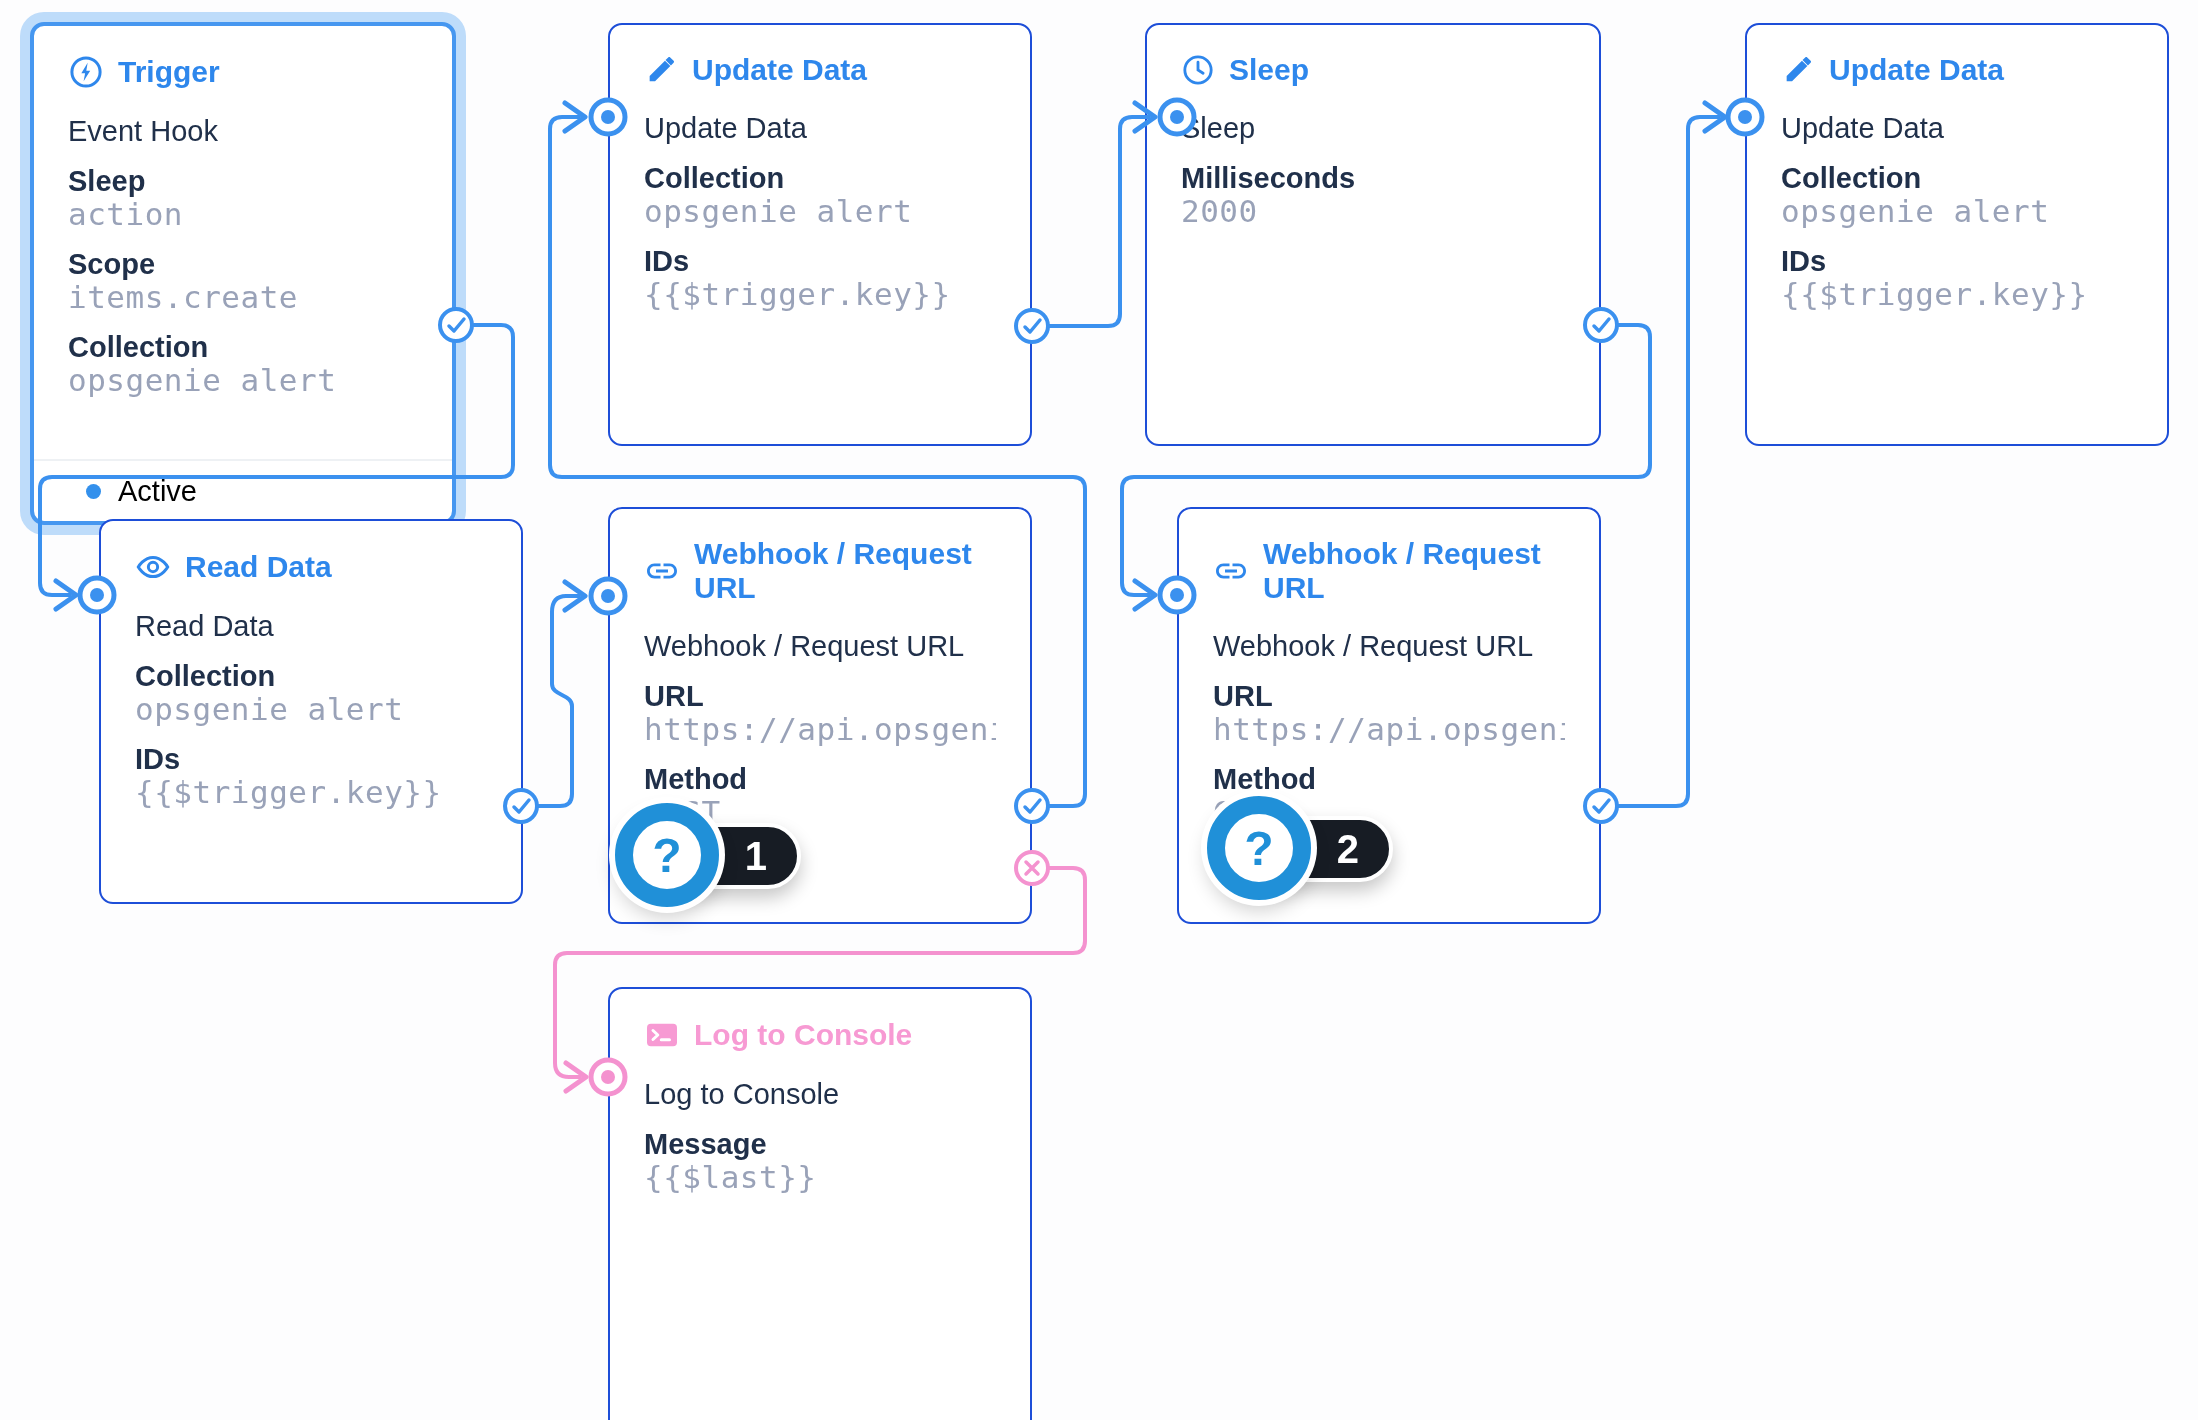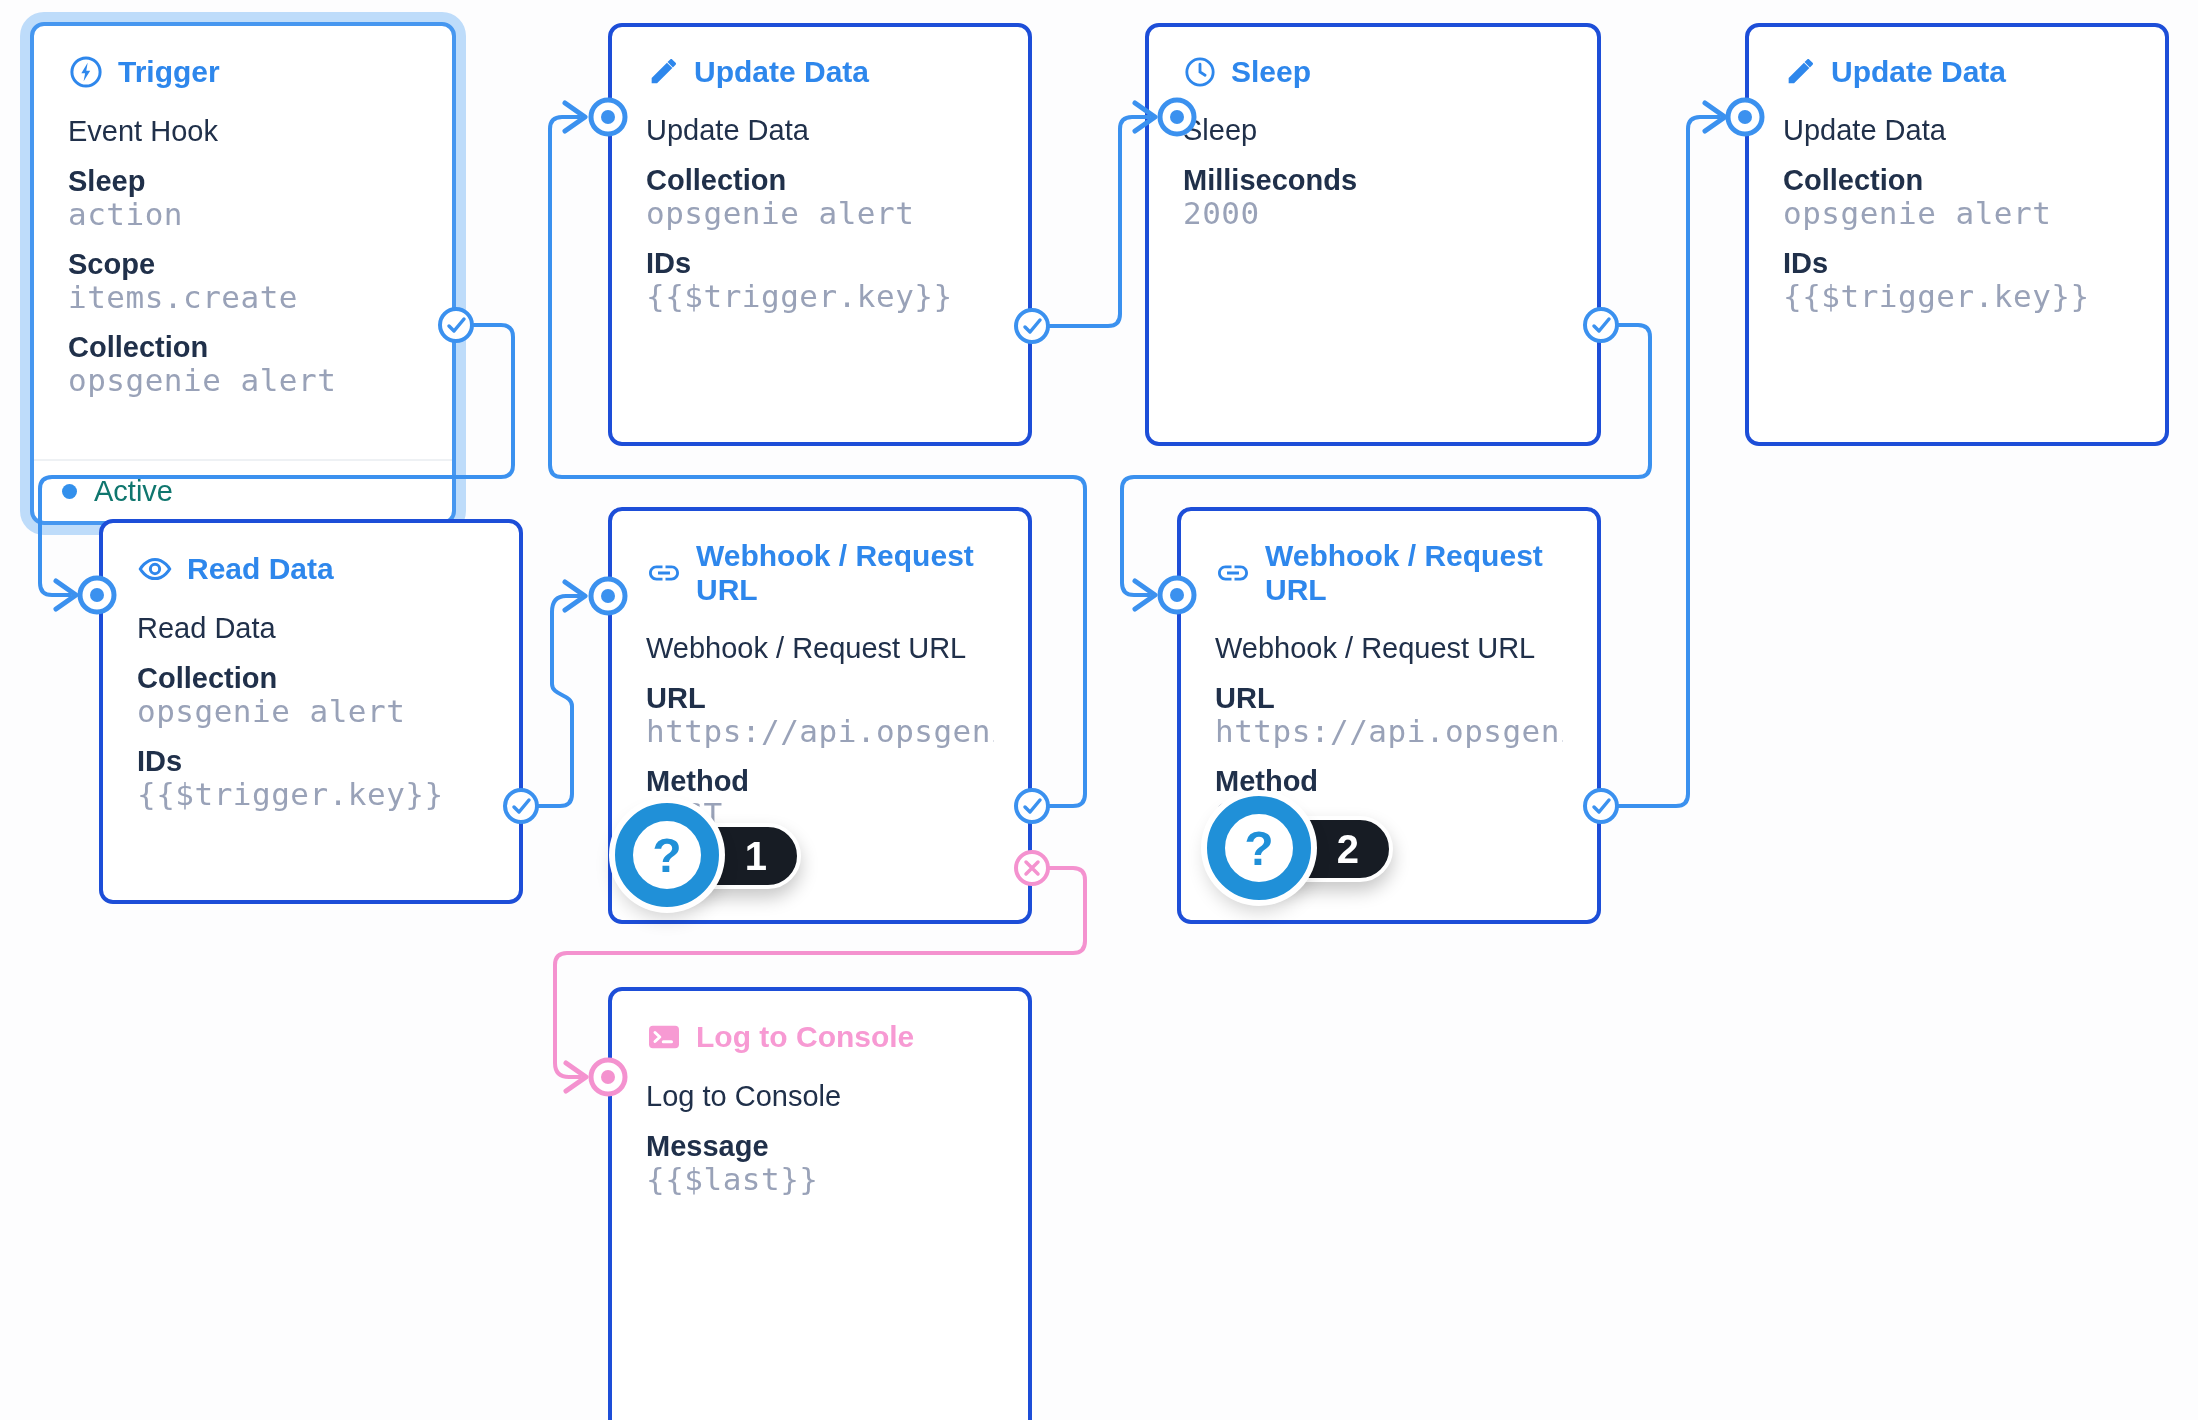--- a/index.html
+++ b/index.html
@@ -1,33 +1,33 @@
 <!DOCTYPE html>
 <html><head>
 <meta charset="utf-8">
 <style>
   html,body{margin:0;padding:0;background:#fdfdfe;}
   .canvas{position:relative;width:2198px;height:1420px;overflow:hidden;
           font-family:"Liberation Sans",sans-serif;}
 
   
-  .node{position:absolute;background:#ffffff;border:4px solid #1d4ed8;
+  .node{position:absolute;background:#ffffff;border:2px solid #1d4ed8;
         border-radius:14px;box-sizing:border-box;padding:26px 34px;}
   .node.selected{border:4px solid #4697f0;box-shadow:0 0 0 10px #bedcfa;border-radius:14px;}
   .node-title{display:flex;align-items:center;gap:14px;font-size:30px;font-weight:700;
               color:#2e87ec;margin:2px 0 24px 0;}
   .node.pink .node-title{color:#f79ad3;}
   .ticon{flex:0 0 auto;}
   .row-name{font-size:29px;color:#20304a;margin-bottom:4px;line-height:34px;}
   .lbl{font-size:29px;font-weight:700;color:#20304a;margin-top:16px;line-height:34px;}
   .val{font-family:"DejaVu Sans Mono",monospace;font-size:31px;color:#99a2b8;
        line-height:33px;letter-spacing:.5px;white-space:nowrap;overflow:hidden;}
   .node-footer{position:absolute;left:0;right:0;bottom:0;height:60px;
                border-top:2px solid #eef1f4;display:flex;align-items:center;
-               gap:17px;padding-left:28px;font-size:29px;color:#0f766e;}
+               gap:17px;padding-left:52px;font-size:29px;color:#000000;}
   .status-dot{width:15px;height:15px;border-radius:50%;background:#3390ec;}
 
   
   .wires{position:absolute;left:0;top:0;pointer-events:none;}
 
   
   .badge{position:absolute;width:260px;height:112px;}
   .badge-pill{position:absolute;left:46px;top:20px;width:140px;height:66px;
               border-radius:36px;background:#171c24;border:4px solid #ffffff;
               box-shadow:0 9px 18px rgba(0,0,0,.22);box-sizing:border-box;

